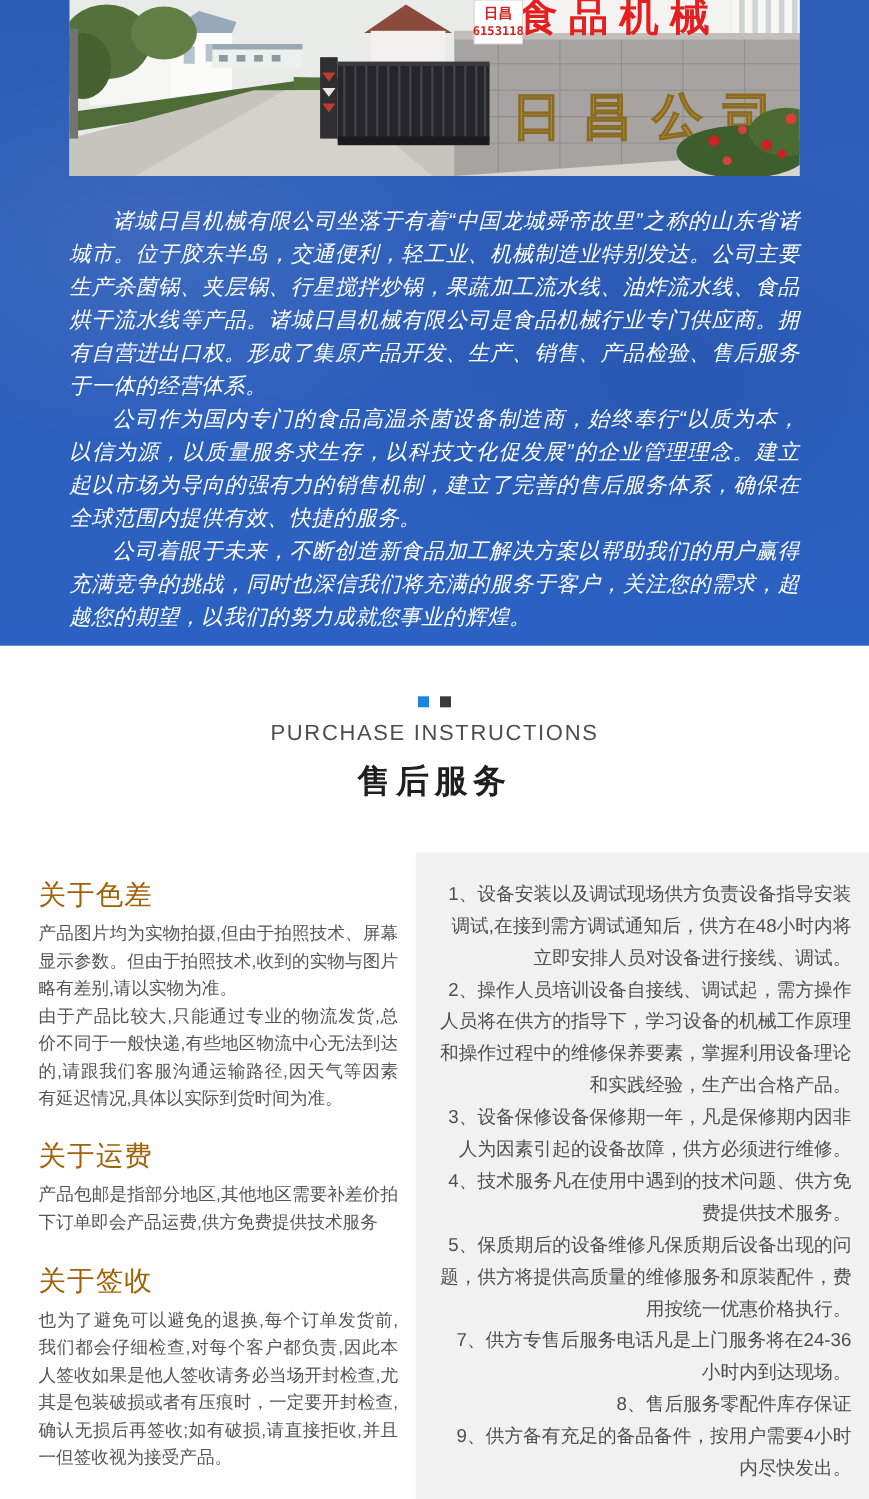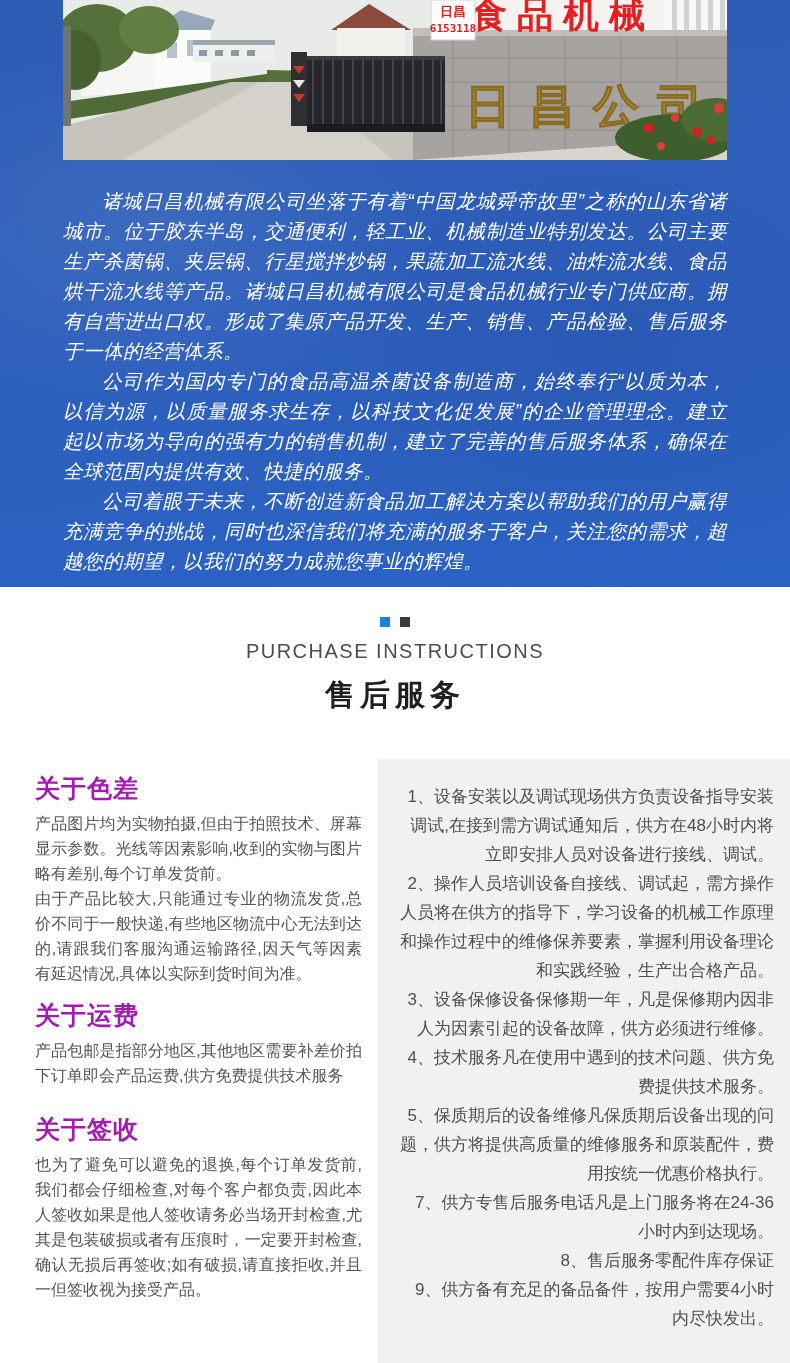--- a/index.html
+++ b/index.html
@@ -39,21 +39,21 @@
   .hero-text p {
     color: #ffffff;
     font-size: 19.5px;
     line-height: 30px;
     text-align: justify;
     text-indent: 2em;
     letter-spacing: 0.5px;
   }
 
   
-  .purchase-header { text-align: center; padding-top: 30px; }
+  .purchase-header { text-align: center; padding-top: 46px; }
   .squares { height: 10px; display: flex; justify-content: center; gap: 10px; }
   .sq { width: 10px; height: 10px; display: inline-block; }
   .sq-blue { background: #1a82e0; }
   .sq-dark { background: #3b3b3b; }
   .eyebrow {
     margin-top: 13px;
     font-size: 20px;
     color: #4d4d4d;
     letter-spacing: 1.5px;
   }
@@ -72,23 +72,23 @@
     align-items: stretch;
     margin-top: 36px;
   }
   .left-col {
     width: 378px;
     padding: 0 16px 0 35px;
   }
   .left-section h2 {
     font-size: 25px;
     line-height: 30px;
-    font-weight: bold;
-    color: #a21caf;
-    margin: 14px 0 8px 0;
+    font-weight: normal;
+    color: #a16207;
+    margin: 24px 0 8px 0;
     letter-spacing: 1px;
   }
   .left-section p {
     font-size: 16px;
     line-height: 25px;
     color: #555555;
     text-align: justify;
   }
   .left-section.spaced { margin-top: 26px; }
   .right-col {
@@ -245,21 +245,21 @@
       <span class="sq sq-dark"></span>
     </div>
     <div class="eyebrow">PURCHASE INSTRUCTIONS</div>
     <h1 class="big-title">售后服务</h1>
   </section>
 
   <section class="columns">
     <div class="left-col">
       <div class="left-section">
         <h2>关于色差</h2>
-        <p>产品图片均为实物拍摄,但由于拍照技术、屏幕显示参数。光线等因素影响,收到的实物与图片略有差别,每个订单发货前。</p>
+        <p>产品图片均为实物拍摄,但由于拍照技术、屏幕显示参数。但由于拍照技术,收到的实物与图片略有差别,请以实物为准。</p>
       </div>
       <div class="left-section">
         <p>由于产品比较大,只能通过专业的物流发货,总价不同于一般快递,有些地区物流中心无法到达的,请跟我们客服沟通运输路径,因天气等因素有延迟情况,具体以实际到货时间为准。</p>
       </div>
       <div class="left-section">
         <h2>关于运费</h2>
         <p>产品包邮是指部分地区,其他地区需要补差价拍下订单即会产品运费,供方免费提供技术服务</p>
       </div>
       <div class="left-section spaced">
         <h2>关于签收</h2>

